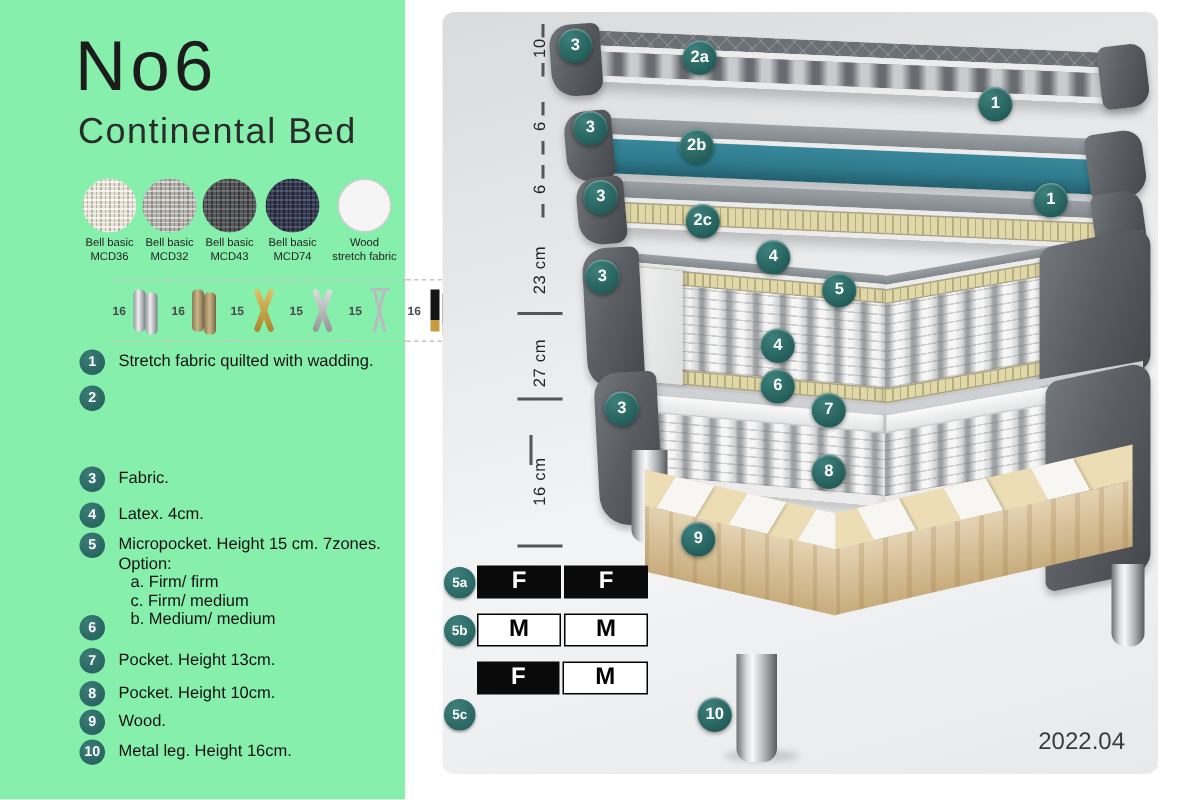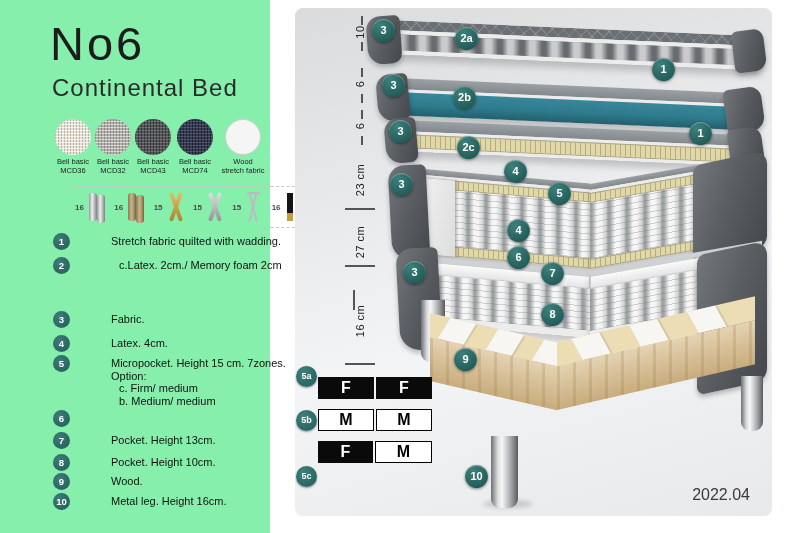--- a/index.html
+++ b/index.html
@@ -28,21 +28,21 @@
   .chrome-c { background:linear-gradient(90deg,#97999c,#eceeef 40%,#b5b8ba 70%,#7c7f82); }
   .wood-c { background:linear-gradient(90deg,#8a7956,#c9b586 45%,#9b8760 80%,#6f5f42); }
   .xbar { position:absolute; width:4px; height:30px; top:1px; left:9px; border-radius:2px; }
   .gold-x { background:linear-gradient(180deg,#e0c066,#a98830); }
   .silver-x { background:linear-gradient(180deg,#dcdedf,#939598); }
   .hair { background:#b9bcbe; width:2px; }
   .blk { position:absolute; width:6px; height:28px; top:2px; background:linear-gradient(180deg,#151515 0 72%, #c79b3f 72% 100%); }
 
   .feat { position:absolute; left:53px; width:238px; display:flex; gap:9px; align-items:flex-start; }
   .fnum { flex:0 0 17px; height:17px; border-radius:50%; background:radial-gradient(circle at 35% 30%, #3a7c77, #235c59); color:#fff; font-size:9.5px; font-weight:bold; text-align:center; line-height:17px; }
-  .ftxt { font-size:11px; line-height:12.5px; color:#111; padding-top:2px;margin-left:32px; }
+  .ftxt { font-size:11px; line-height:12.5px; color:#111; padding-top:2px; }
   .fsub { margin-left:8px; }
 
   
   #diagram { position:absolute; left:295px; top:8px; width:477px; height:508px; border-radius:8px; overflow:hidden;
     background:linear-gradient(165deg,#d9dbdd 0%,#e8eaec 35%,#f3f4f5 60%,#e7e9eb 100%); }
 
   .rlabel { position:absolute; width:60px; text-align:center; font-size:11px; color:#222; letter-spacing:.5px; transform:rotate(-90deg); }
   .vtick { position:absolute; width:2px; background:#555; }
   .hline { position:absolute; height:1.5px; background:#555; }
 
@@ -146,35 +146,35 @@
     </div>
   </div>
 
   <div class="feat" style="top:233px;">
     <span class="fnum">1</span>
     <div class="ftxt">Stretch fabric quilted with wadding.</div>
   </div>
   <div class="feat" style="top:257px;">
     <span class="fnum">2</span>
     <div class="ftxt">
-      <div class="fsub">c.Latex. 2cm./ Memory foam 2cm</div>
     </div>
   </div>
   <div class="feat" style="top:311px;">
     <span class="fnum">3</span>
     <div class="ftxt">Fabric.</div>
   </div>
   <div class="feat" style="top:335px;">
     <span class="fnum">4</span>
     <div class="ftxt">Latex. 4cm.</div>
   </div>
   <div class="feat" style="top:355px;">
     <span class="fnum">5</span>
     <div class="ftxt">
       <div>Micropocket. Height 15 cm. 7zones. Option:</div>
+      <div class="fsub">a. Firm/ firm</div>
       <div class="fsub">c. Firm/ medium</div>
       <div class="fsub">b. Medium/ medium</div>
     </div>
   </div>
   <div class="feat" style="top:410px;">
     <span class="fnum">6</span>
   </div>
   <div class="feat" style="top:432px;">
     <span class="fnum">7</span>
     <div class="ftxt">Pocket. Height 13cm.</div>
@@ -309,21 +309,21 @@
   <div class="callout" style="left:253px; top:174px;">5</div>
   <div class="callout" style="left:95px; top:165px;">3</div>
   <div class="callout" style="left:212px; top:211px;">4</div>
   <div class="callout" style="left:212px; top:238px;">6</div>
   <div class="callout" style="left:246px; top:254px;">7</div>
   <div class="callout" style="left:108px; top:253px;">3</div>
   <div class="callout" style="left:246px; top:295px;">8</div>
   <div class="callout" style="left:159px; top:340px;">9</div>
   <div class="callout" style="left:170px; top:457px;">10</div>
 
-  <div class="fbadge" style="top:358px;">5a</div>
+  <div class="fbadge" style="top:370px;">5a</div>
   <div class="frow" style="top:369px;">
     <div class="fcell cell-black">F</div>
     <div class="fcell cell-black">F</div>
   </div>
   <div class="fbadge" style="top:402px;">5b</div>
   <div class="frow" style="top:401px;">
     <div class="fcell cell-white">M</div>
     <div class="fcell cell-white">M</div>
   </div>
   <div class="fbadge" style="top:458px;">5c</div>

